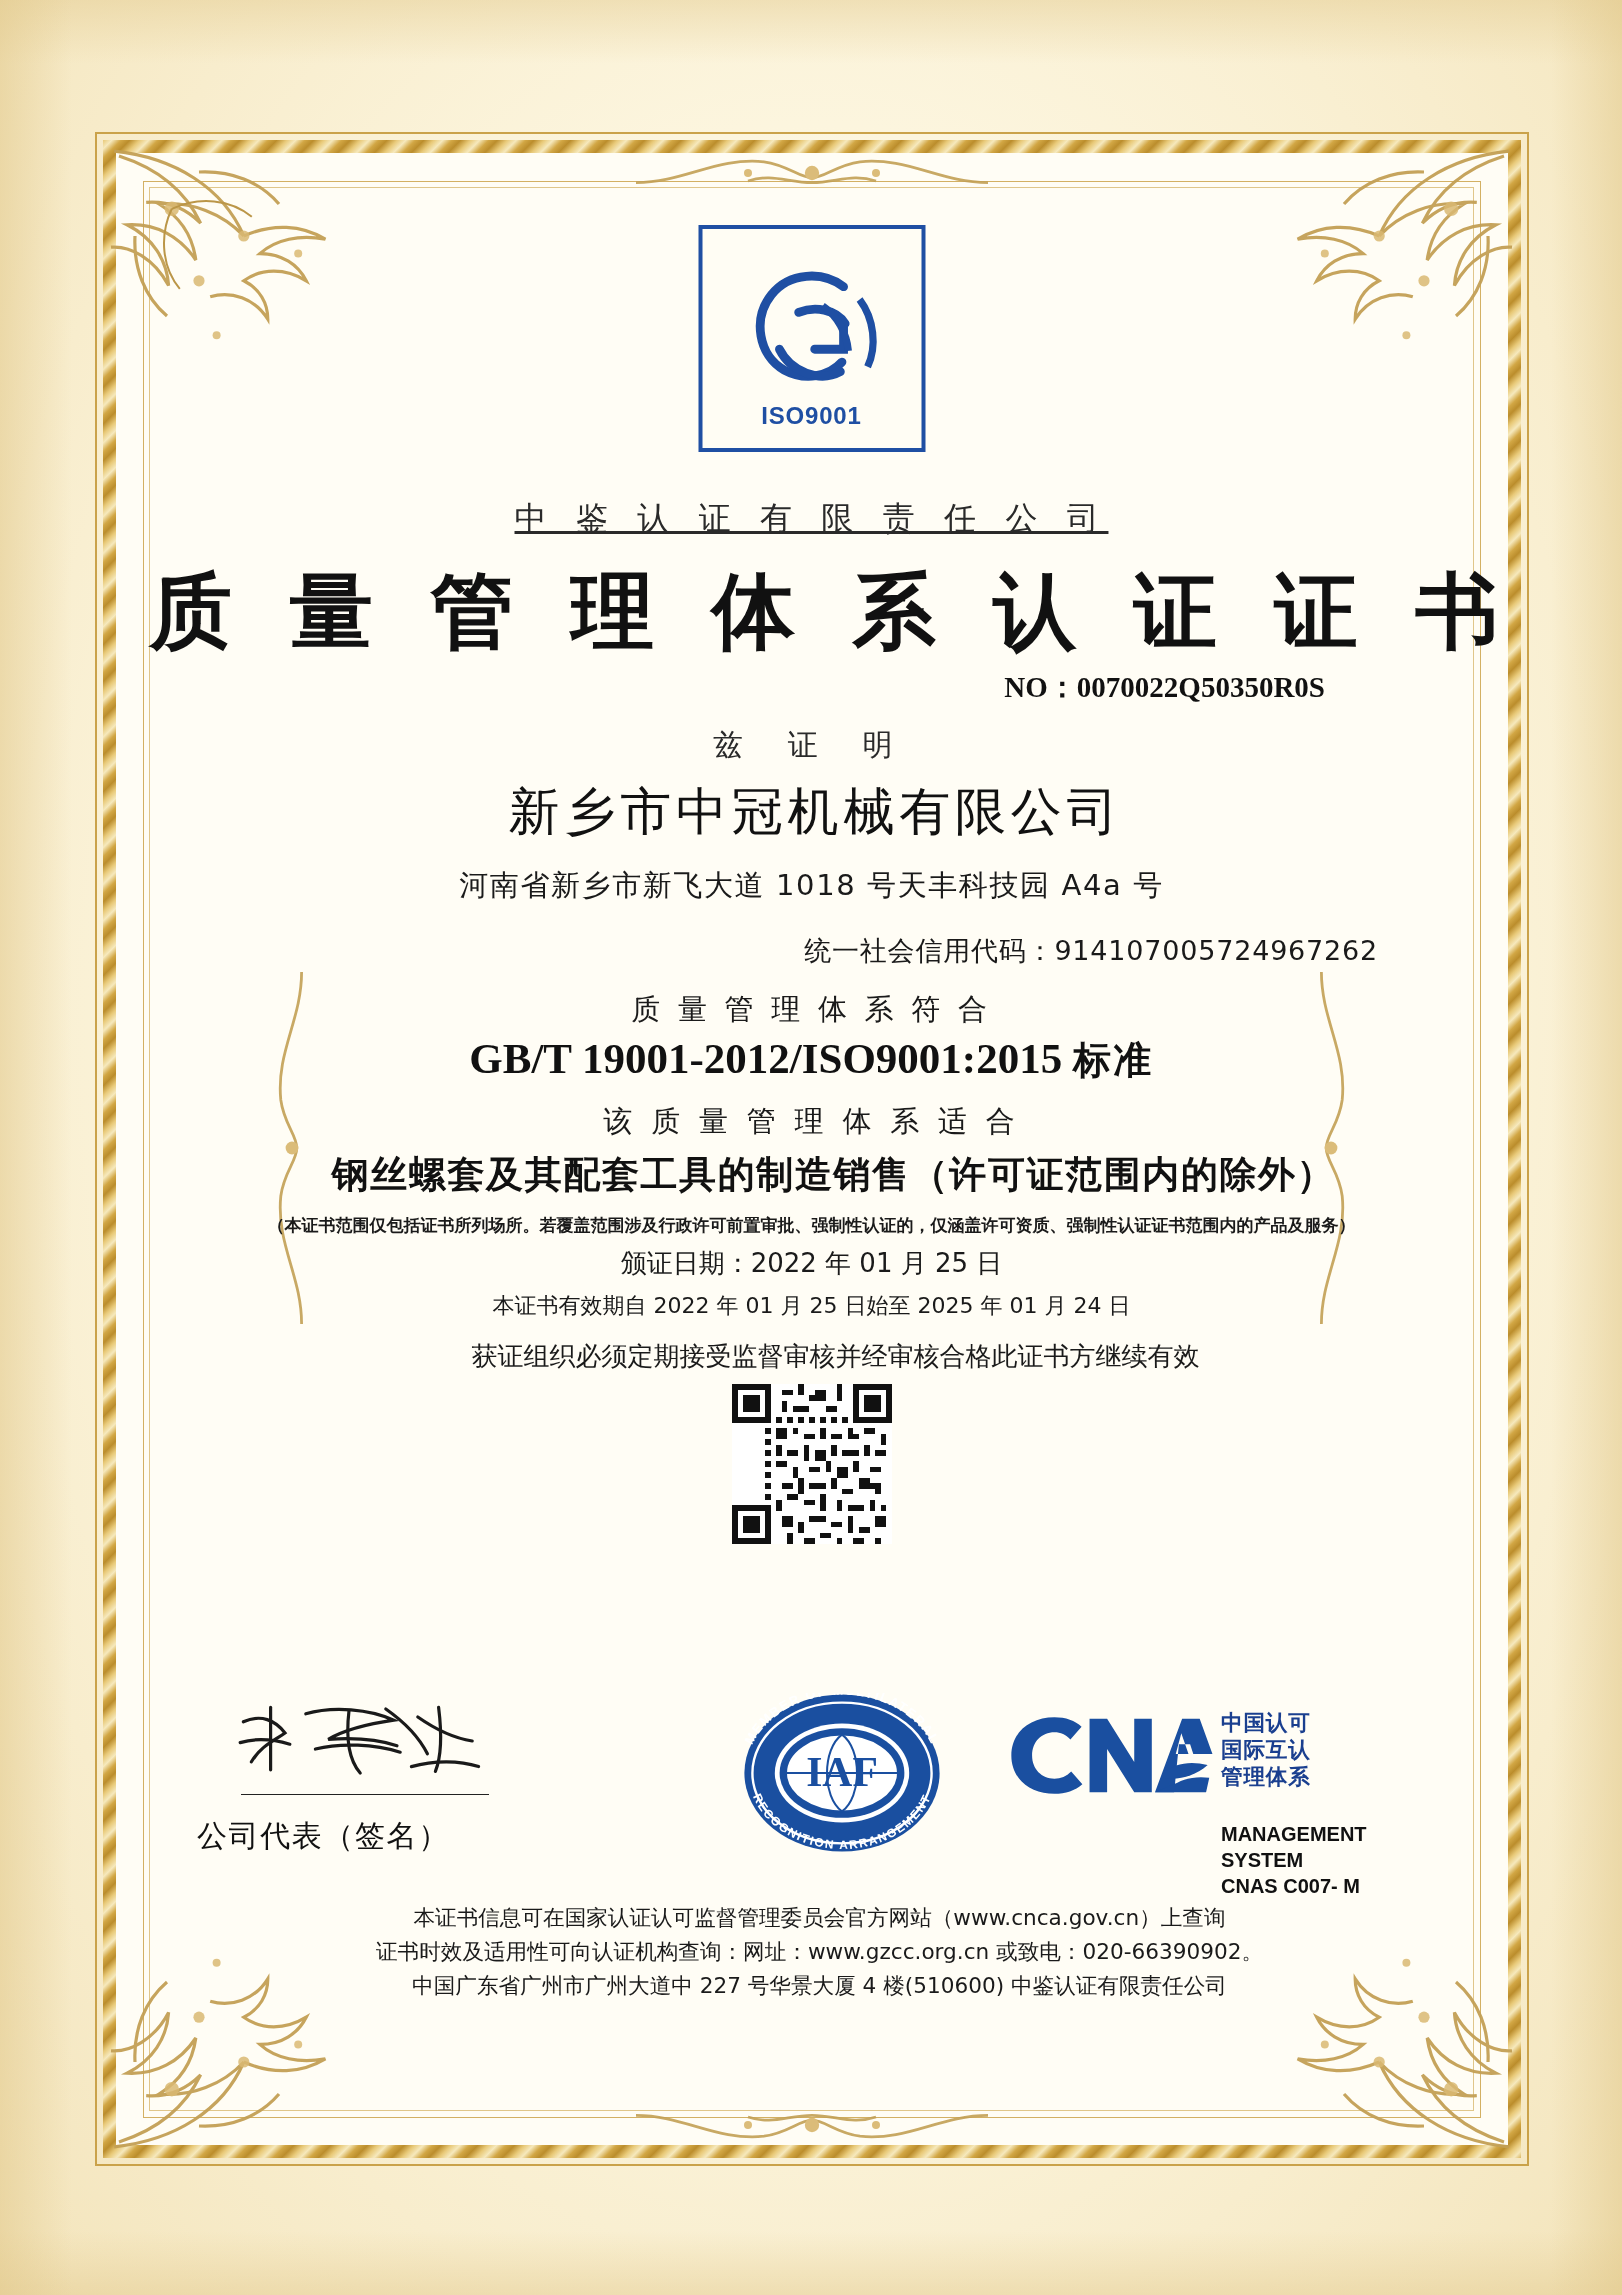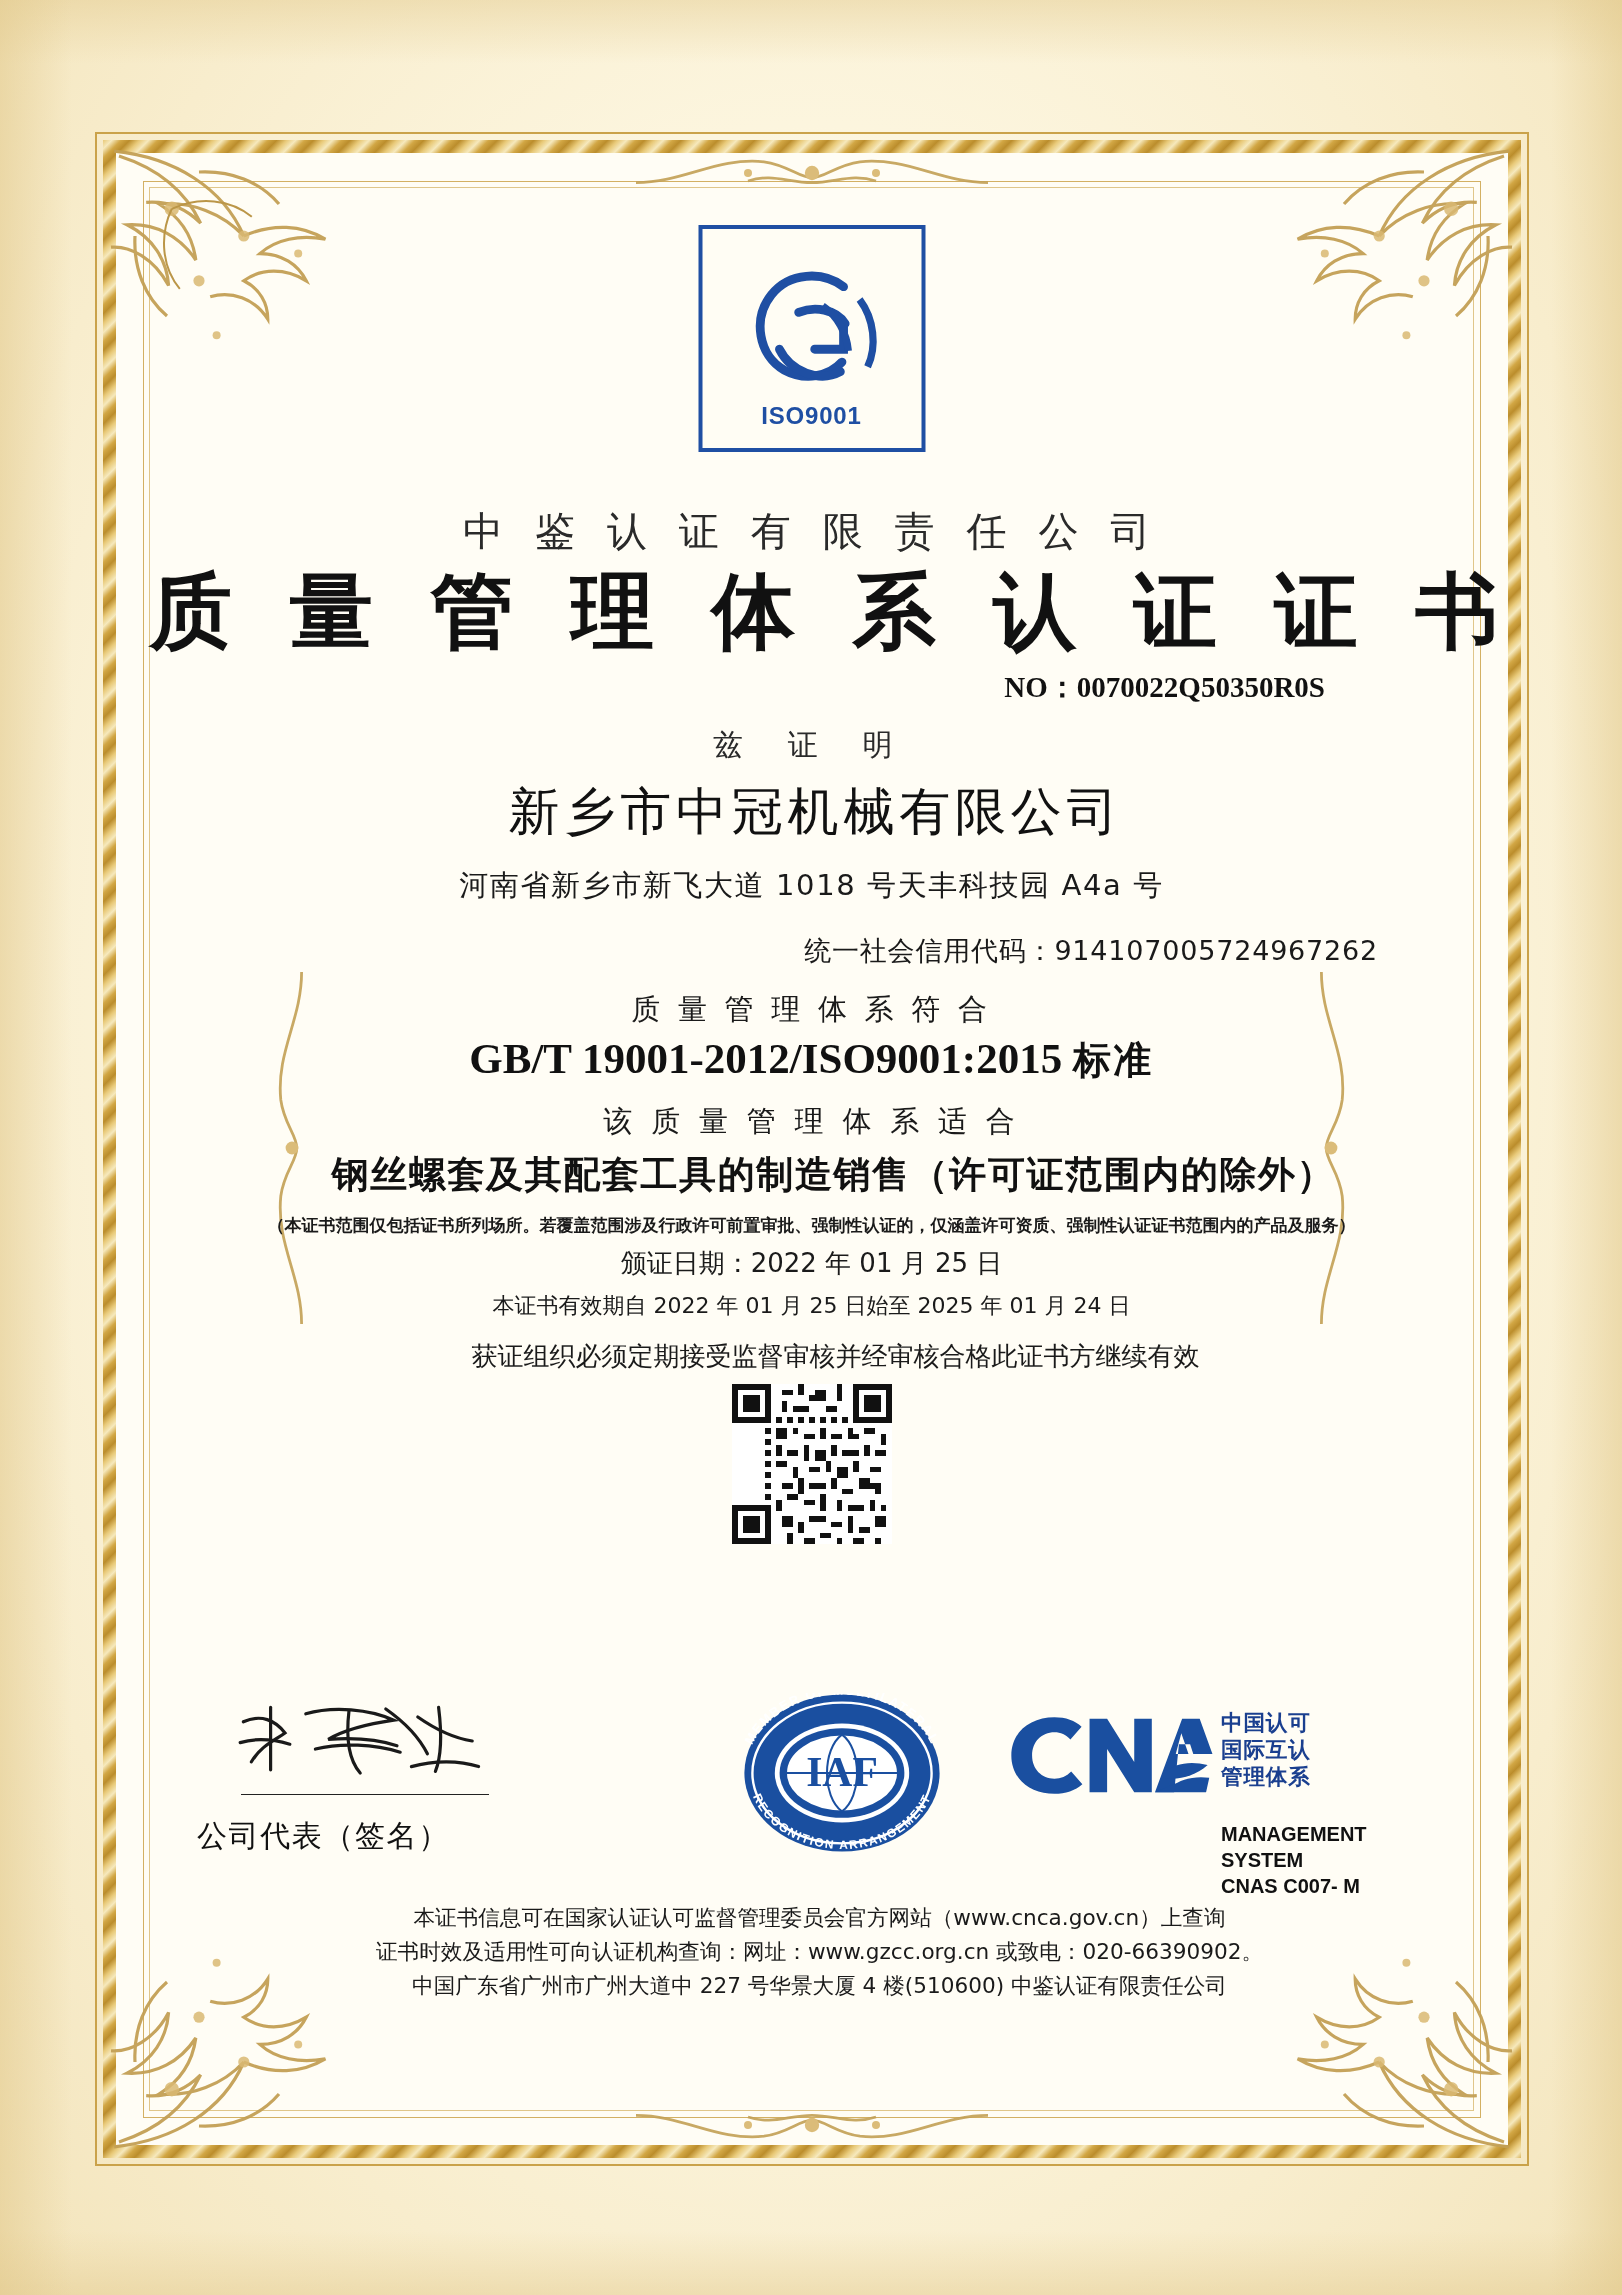--- a/index.html
+++ b/index.html
@@ -138,25 +138,26 @@
     font-size: 24px;
     letter-spacing: 0.8px;
     color: #1f4fa3;
     font-weight: 700;
     text-align: center;
   }
 
   .issuer {
     position: absolute;
     left: 0; right: 0;
-    top: 317px;
-    font-size: 40px;
+    top: 310px;
+    font-size: 32px;
     letter-spacing: 9.6px;
     color: #2a2a2a;
     font-family: "DejaVu Sans", sans-serif;
+    text-decoration: underline;
   }
 
   .main-title {
     position: absolute;
     left: 0; right: 0;
     top: 370px;
     font-size: 83px;
     font-weight: 700;
     letter-spacing: 14.4px;
     color: #111;

